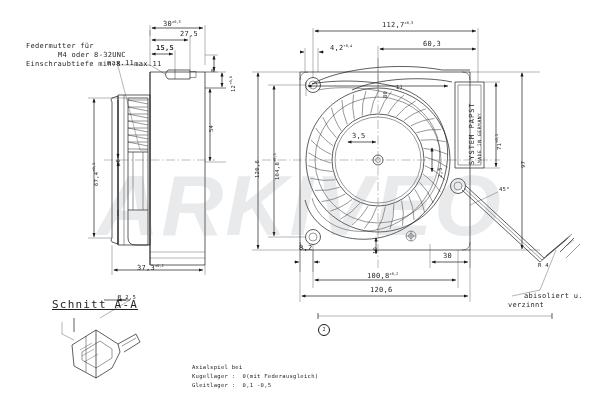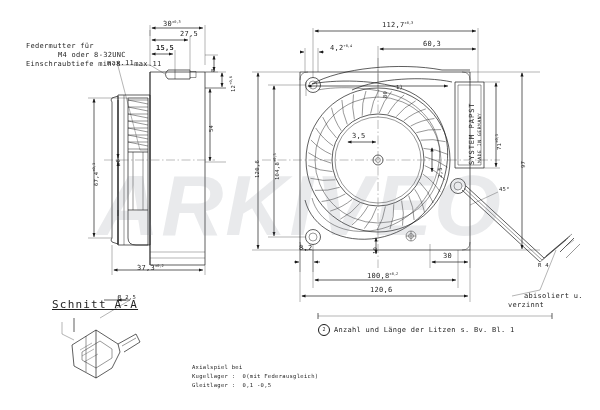--- a/index.html
+++ b/index.html
@@ -354,19 +354,18 @@
   <div class="lbl rot90" style="left:468px;top:165px;letter-spacing:1px;">SYSTEM PAPST</div>
   <div class="lbl xs rot90" style="left:477px;top:163px;letter-spacing:0.6px;">MADE IN GERMANY</div>
 
   <div class="lbl" style="left:524px;top:292px;">abisoliert u.</div>
   <div class="lbl" style="left:508px;top:301px;">verzinnt</div>
 
   <div class="lbl big" style="left:52px;top:300px;text-decoration:underline;">Schnitt A-A</div>
   <div class="lbl sm" style="left:118px;top:294px;">R 2,5</div>
 
   <div style="position:absolute;left:318px;top:324px;width:10px;height:10px;border:0.7px solid #1a1a1a;border-radius:50%;font-size:5px;line-height:9px;text-align:center;font-family:'DejaVu Sans Mono',monospace;">2</div>
-  <div class="lbl" style="left:334px;top:326px;">Anzahl und Länge der Litzen s. Bv. Bl. 1</div>
 
   <div class="lbl sm" style="left:192px;top:364px;">Axialspiel bei</div>
   <div class="lbl sm" style="left:192px;top:373px;">Kugellager :  0(mit Federausgleich)</div>
   <div class="lbl sm" style="left:192px;top:382px;">Gleitlager :  0,1 -0,5</div>
 
 </div>
 
 </body></html>

